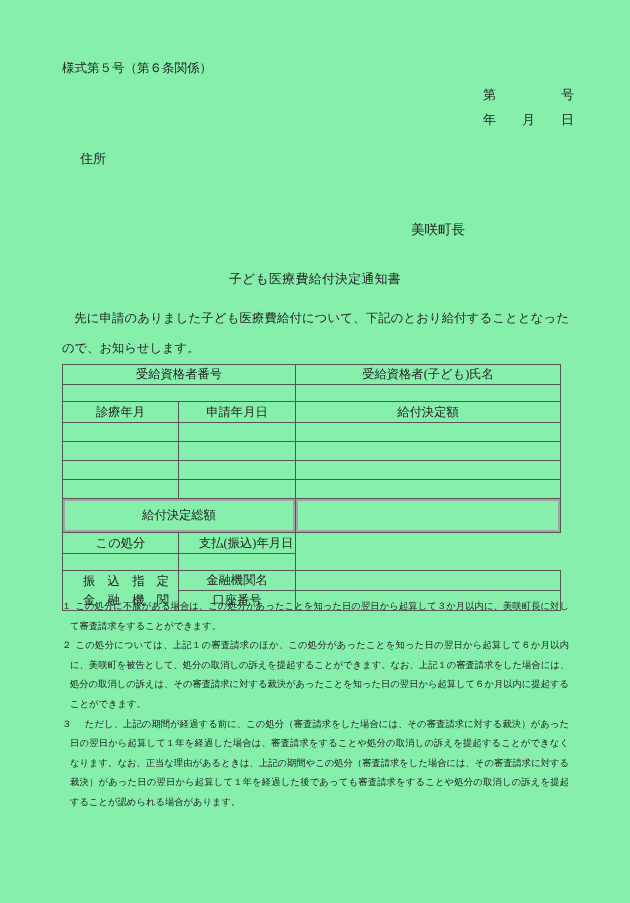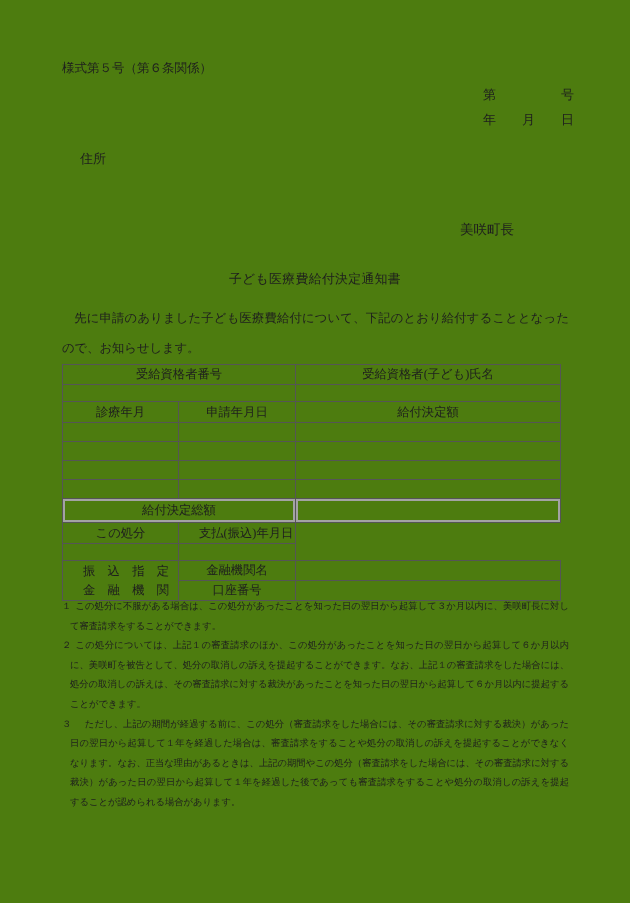--- a/index.html
+++ b/index.html
@@ -1,35 +1,35 @@
 <!DOCTYPE html>
 <html><head>
 <meta charset="utf-8">
 <style>
   html,body { margin:0; padding:0; background:#e8e8e8; }
   .page {
     position:relative;
     width:630px; height:903px;
     margin:0 auto;
-    background:#4d7c0f;
+    background:#86efac;
     font-family:"Liberation Serif","DejaVu Serif",serif;
     color:#1e1e1e;
     overflow:hidden;
   }
   .abs { position:absolute; }
 
   .form-number { left:62px; top:60px; font-size:12.5px; }
 
   .number-block { right:56px; top:82px; text-align:center; font-size:13px; line-height:25px; }
 
   .address-block { left:80px; top:150px; font-size:13px; }
   .name-line { left:80px; top:179px; font-size:13px; }
   .name-line .honorific { margin-left:90px; }
 
-  .issuer { left:460px; top:221px; font-size:13.5px; }
+  .issuer { left:411px; top:221px; font-size:13.5px; }
 
   .doc-title { left:0; right:0; top:271px; text-align:center; font-size:12.8px; letter-spacing:0.4px; }
 
   .body-par {
     left:62px; width:507px; top:303px;
     font-size:12.3px; line-height:30px;
     text-align:justify; text-indent:1em;
   }
 
   table.benefit-table {
@@ -38,21 +38,21 @@
     border-collapse:collapse; table-layout:fixed;
     font-size:12.3px;
   }
   .benefit-table td {
     border:1px solid #555;
     text-align:center; vertical-align:middle;
     padding:0 20px; overflow:hidden;
     white-space:nowrap;
   }
   tr.h20 { height:20px; } tr.h17 { height:17px; } tr.h21 { height:21px; }
-  tr.h19 { height:19px; } tr.h18 { height:24px; }
+  tr.h19 { height:19px; } tr.h18 { height:34px; }
   tr.row-total td {
     border:1px solid #555;
     box-shadow: inset 0 0 0 2px #a3a3a3; 
   }
   td.cell-open { border-right:0; }
   td.bank-label { line-height:19px; font-size:12.3px; }
 
   .objection {
     left:62px; width:507px; top:597px;
     font-size:9.3px; line-height:19.6px;

